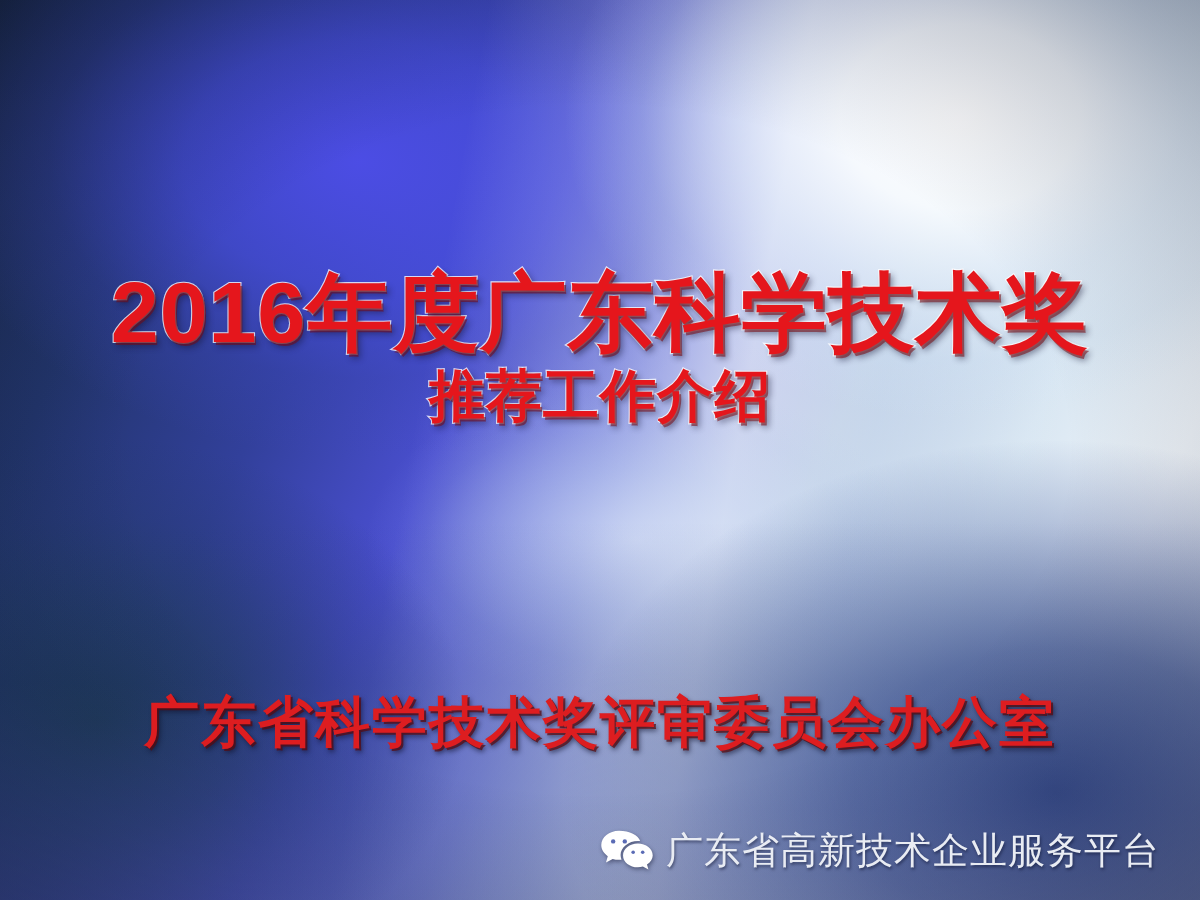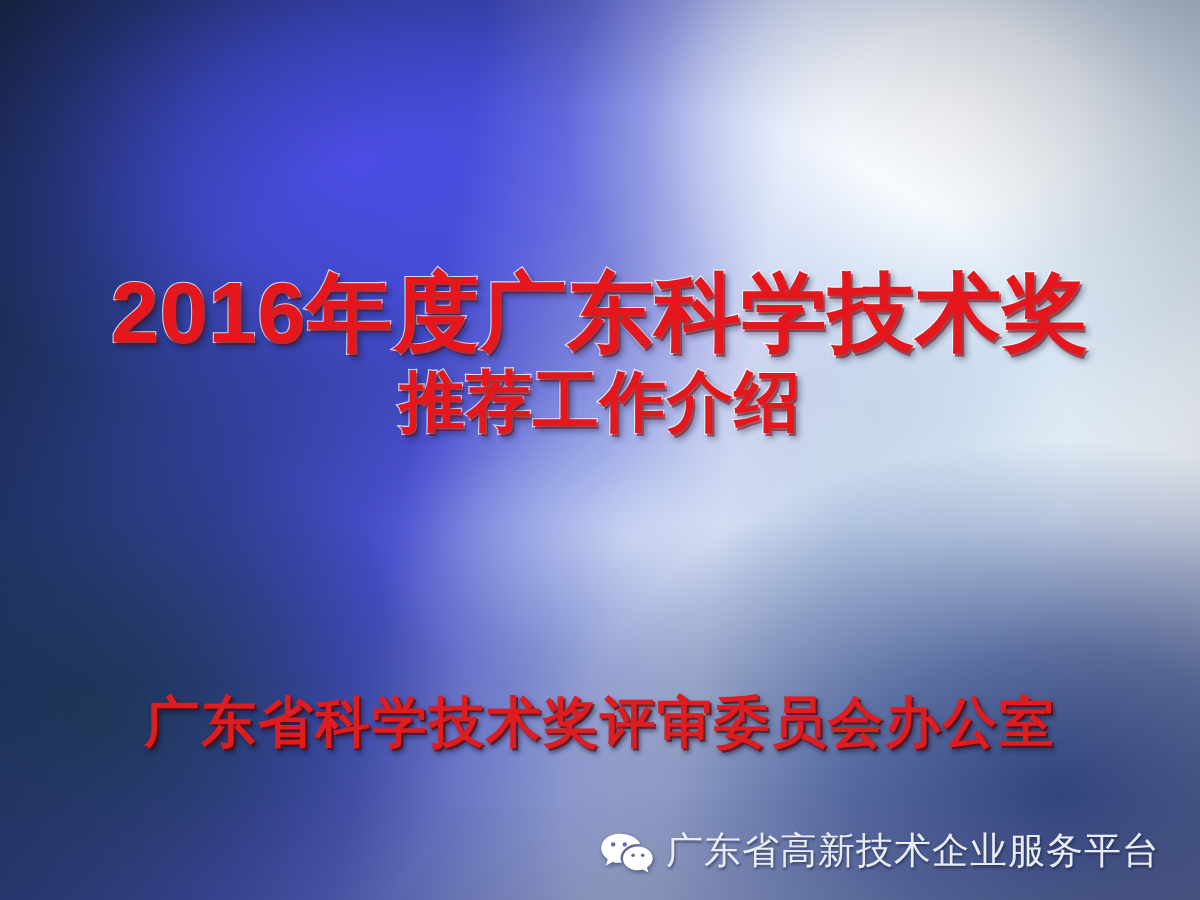--- a/index.html
+++ b/index.html
@@ -133,21 +133,21 @@
     line-height: 1.18;
     letter-spacing: 1px;
     white-space: nowrap;
     -webkit-text-stroke: 2.2px rgba(255,255,255,0.80);
     paint-order: stroke fill;
     text-shadow:
       2px 3px 0 rgba(120,10,14,0.55),
       4px 5px 6px rgba(20,20,50,0.45);
   }
   .title-line.line1 { font-size: 86px; }
-  .title-line.line2 { font-size: 66px; text-align: center; }
+  .title-line.line2 { font-size: 56px; text-align: center; }
 
   .subtitle-block {
     position: absolute;
     left: 0;
     right: 0;
     top: 686px;
     text-align: center;
     z-index: 5;
   }
   .subtitle-text {
@@ -161,21 +161,21 @@
       2px 2px 0 rgba(90,8,12,0.70),
       3px 4px 5px rgba(15,18,45,0.60);
   }
 
   
   .watermark {
     position: absolute;
     right: 40px;
     bottom: 24px;
     display: flex;
-    align-items: flex-end;
+    align-items: center;
     gap: 12px;
     z-index: 6;
   }
   .wechat-icon {
     width: 54px;
     height: 44px;
     flex: 0 0 auto;
     display: block;
     filter: drop-shadow(1px 2px 2px rgba(10,14,40,0.45));
   }

